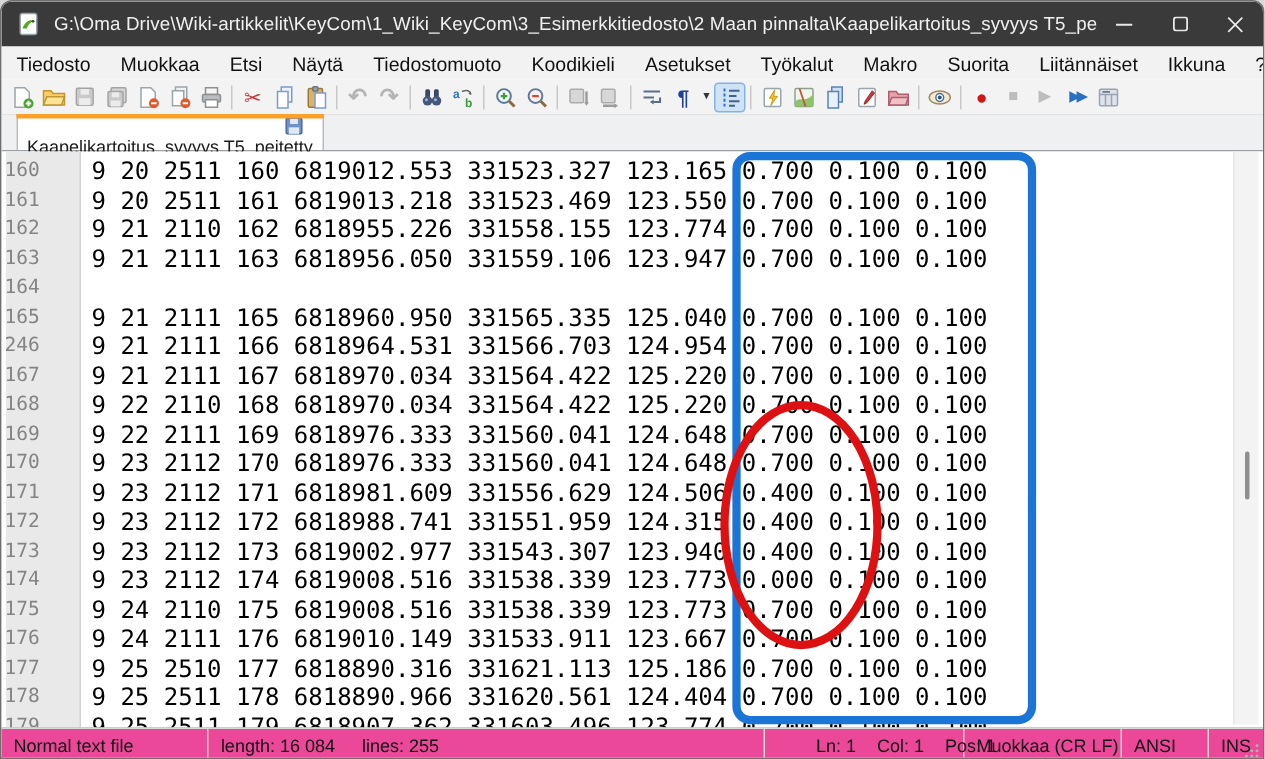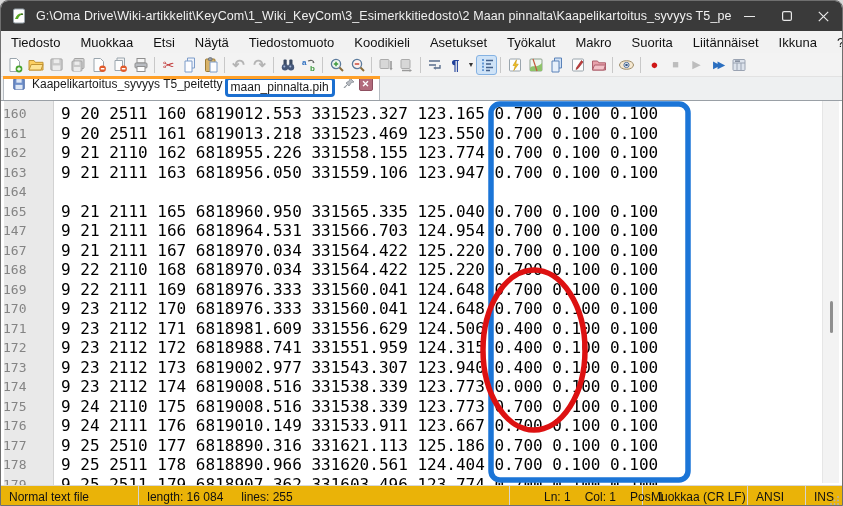--- a/index.html
+++ b/index.html
@@ -31,41 +31,41 @@
   .tb svg { display:block; }
   .tb.glyph { font-size:13px; line-height:1; }
   .tb.active { background:#cfe3f7; border:1px solid #85b2e2; }
   .tb-sep { width:1px; height:16px; background:#c8c8c8; margin:0 3px; flex:none; }
   .tb-dd { width:10px; font-size:7px; color:#333; display:flex; align-items:center; justify-content:center; flex:none;}
 
   
   .tabbar { position:absolute; left:0; top:76px; width:100%; height:24px; background:#eef0f1;
             border-bottom:1px solid #9aa0a6; display:flex; align-items:flex-end; }
   .tab { position:relative; height:24px; background:#fff; border:1px solid #b6bcc2; border-bottom:none;
-         display:flex; align-items:flex-start; padding:0 6px 0 6px; margin-left:2px; font-size:12px; color:#1a1a1a; }
+         display:flex; align-items:flex-end; padding:0 6px 0 6px; margin-left:10px; font-size:12px; color:#1a1a1a;flex-direction:column; }
   .tab::before { content:""; position:absolute; left:-1px; right:-1px; top:-1px; height:3px; background:#ffa028; }
   .tab-icon { margin:0 6px 0 2px; flex:none; }
   .tab-label { white-space:pre; }
   .tab-hl { border:3px solid #1b6fd0; border-radius:4px; padding:0px 3px; margin:0 0 0 2px; display:inline-block; line-height:14px; }
   .tab-pin { margin:0 4px 0 8px; flex:none; }
   .tab-close { width:14px; height:14px; background:#b26b7c; border:1px solid #8e4f60; border-radius:2px;
                color:#fff; font-size:9px; font-weight:bold; display:flex; align-items:center; justify-content:center; flex:none; }
 
   
   .editor { position:absolute; left:0; top:100px; width:100%; height:384px; background:#fff; overflow:hidden; }
   .gutter-bg { position:absolute; left:3px; top:0; bottom:0; width:50px; background:#e9e9e9; border-right:1px solid #d2d2d2; }
   .code-lines { position:absolute; left:0; top:3px; width:820px; }
   .line { display:flex; height:19.5px; line-height:19.5px; white-space:pre; }
   .ln { width:53px; flex:none; padding-left:2px; color:#848484; font-family:"DejaVu Sans Mono",monospace; font-size:13px; }
   .code { padding-left:7px; color:#000; font-family:"DejaVu Sans Mono",monospace; font-size:16px; }
   .vscroll { position:absolute; right:3px; top:0; bottom:2px; width:17px; background:#f3f3f3; border-left:1px solid #e6e6e6; }
   .vthumb { position:absolute; left:7px; top:200px; width:3px; height:32px; background:#8f8f8f; border-radius:2px; }
 
   
-  .statusbar { position:absolute; left:0; top:484px; width:100%; height:22px; background:#eab308;
+  .statusbar { position:absolute; left:0; top:484px; width:100%; height:22px; background:#ec4899;
                border-top:1px solid #d9d9d9; display:flex; align-items:center; font-size:12px; color:#111; }
   .sb-seg { height:100%; display:flex; align-items:center; padding:0 8px; border-right:1px solid #d4d4d4; white-space:nowrap; }
   .sb-gap > span { margin-right:18px; }
   .grip { position:absolute; right:2px; bottom:2px; }
 
   
   .overlay { position:absolute; inset:0; pointer-events:none; z-index:60; }
 </style>
 </head>
 <body>
@@ -342,21 +342,21 @@
 
   <div class="editor">
     <div class="gutter-bg"></div>
     <div class="code-lines">
         <div class="line"><span class="ln">160</span><span class="code">9 20 2511 160 6819012.553 331523.327 123.165 0.700 0.100 0.100</span></div>
         <div class="line"><span class="ln">161</span><span class="code">9 20 2511 161 6819013.218 331523.469 123.550 0.700 0.100 0.100</span></div>
         <div class="line"><span class="ln">162</span><span class="code">9 21 2110 162 6818955.226 331558.155 123.774 0.700 0.100 0.100</span></div>
         <div class="line"><span class="ln">163</span><span class="code">9 21 2111 163 6818956.050 331559.106 123.947 0.700 0.100 0.100</span></div>
         <div class="line"><span class="ln">164</span></div>
         <div class="line"><span class="ln">165</span><span class="code">9 21 2111 165 6818960.950 331565.335 125.040 0.700 0.100 0.100</span></div>
-        <div class="line"><span class="ln">147</span><span class="code">9 21 2111 166 6818964.531 331566.703 124.954 0.700 0.100 0.100</span></div>
+        <div class="line"><span class="ln">246</span><span class="code">9 21 2111 166 6818964.531 331566.703 124.954 0.700 0.100 0.100</span></div>
         <div class="line"><span class="ln">167</span><span class="code">9 21 2111 167 6818970.034 331564.422 125.220 0.700 0.100 0.100</span></div>
         <div class="line"><span class="ln">168</span><span class="code">9 22 2110 168 6818970.034 331564.422 125.220 0.700 0.100 0.100</span></div>
         <div class="line"><span class="ln">169</span><span class="code">9 22 2111 169 6818976.333 331560.041 124.648 0.700 0.100 0.100</span></div>
         <div class="line"><span class="ln">170</span><span class="code">9 23 2112 170 6818976.333 331560.041 124.648 0.700 0.100 0.100</span></div>
         <div class="line"><span class="ln">171</span><span class="code">9 23 2112 171 6818981.609 331556.629 124.506 0.400 0.100 0.100</span></div>
         <div class="line"><span class="ln">172</span><span class="code">9 23 2112 172 6818988.741 331551.959 124.315 0.400 0.100 0.100</span></div>
         <div class="line"><span class="ln">173</span><span class="code">9 23 2112 173 6819002.977 331543.307 123.940 0.400 0.100 0.100</span></div>
         <div class="line"><span class="ln">174</span><span class="code">9 23 2112 174 6819008.516 331538.339 123.773 0.000 0.100 0.100</span></div>
         <div class="line"><span class="ln">175</span><span class="code">9 24 2110 175 6819008.516 331538.339 123.773 0.700 0.100 0.100</span></div>
         <div class="line"><span class="ln">176</span><span class="code">9 24 2111 176 6819010.149 331533.911 123.667 0.700 0.100 0.100</span></div>

